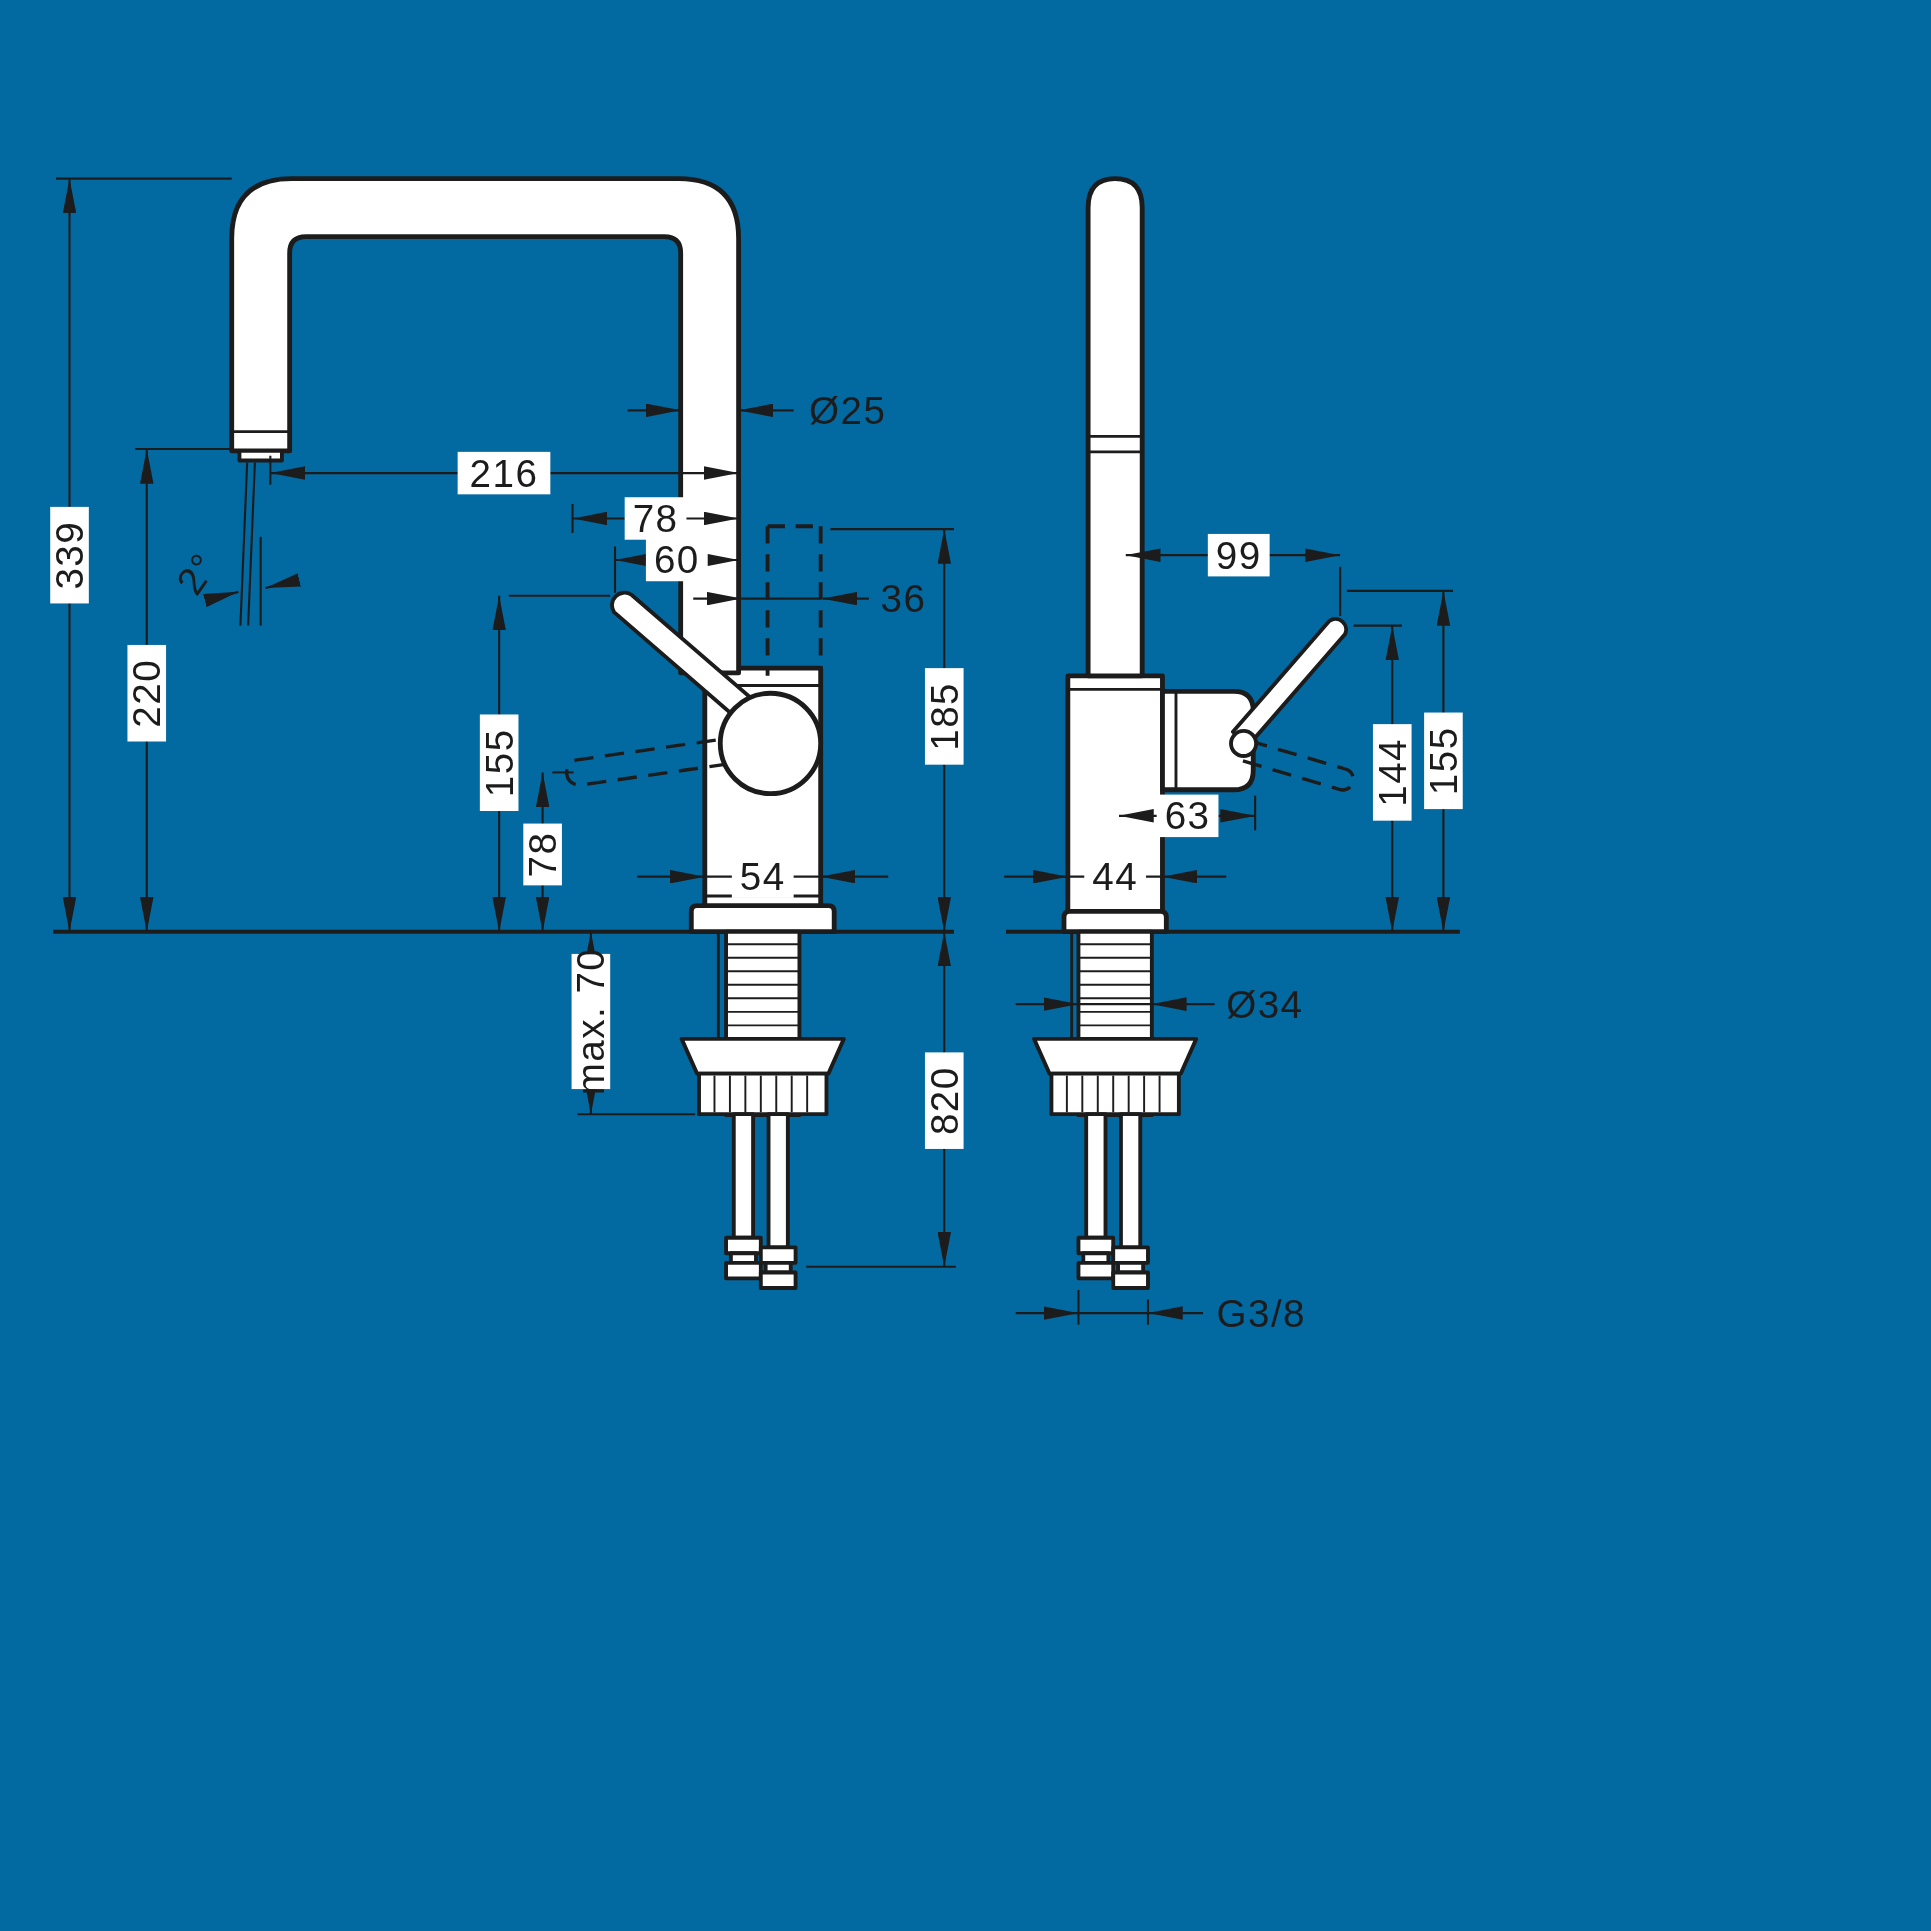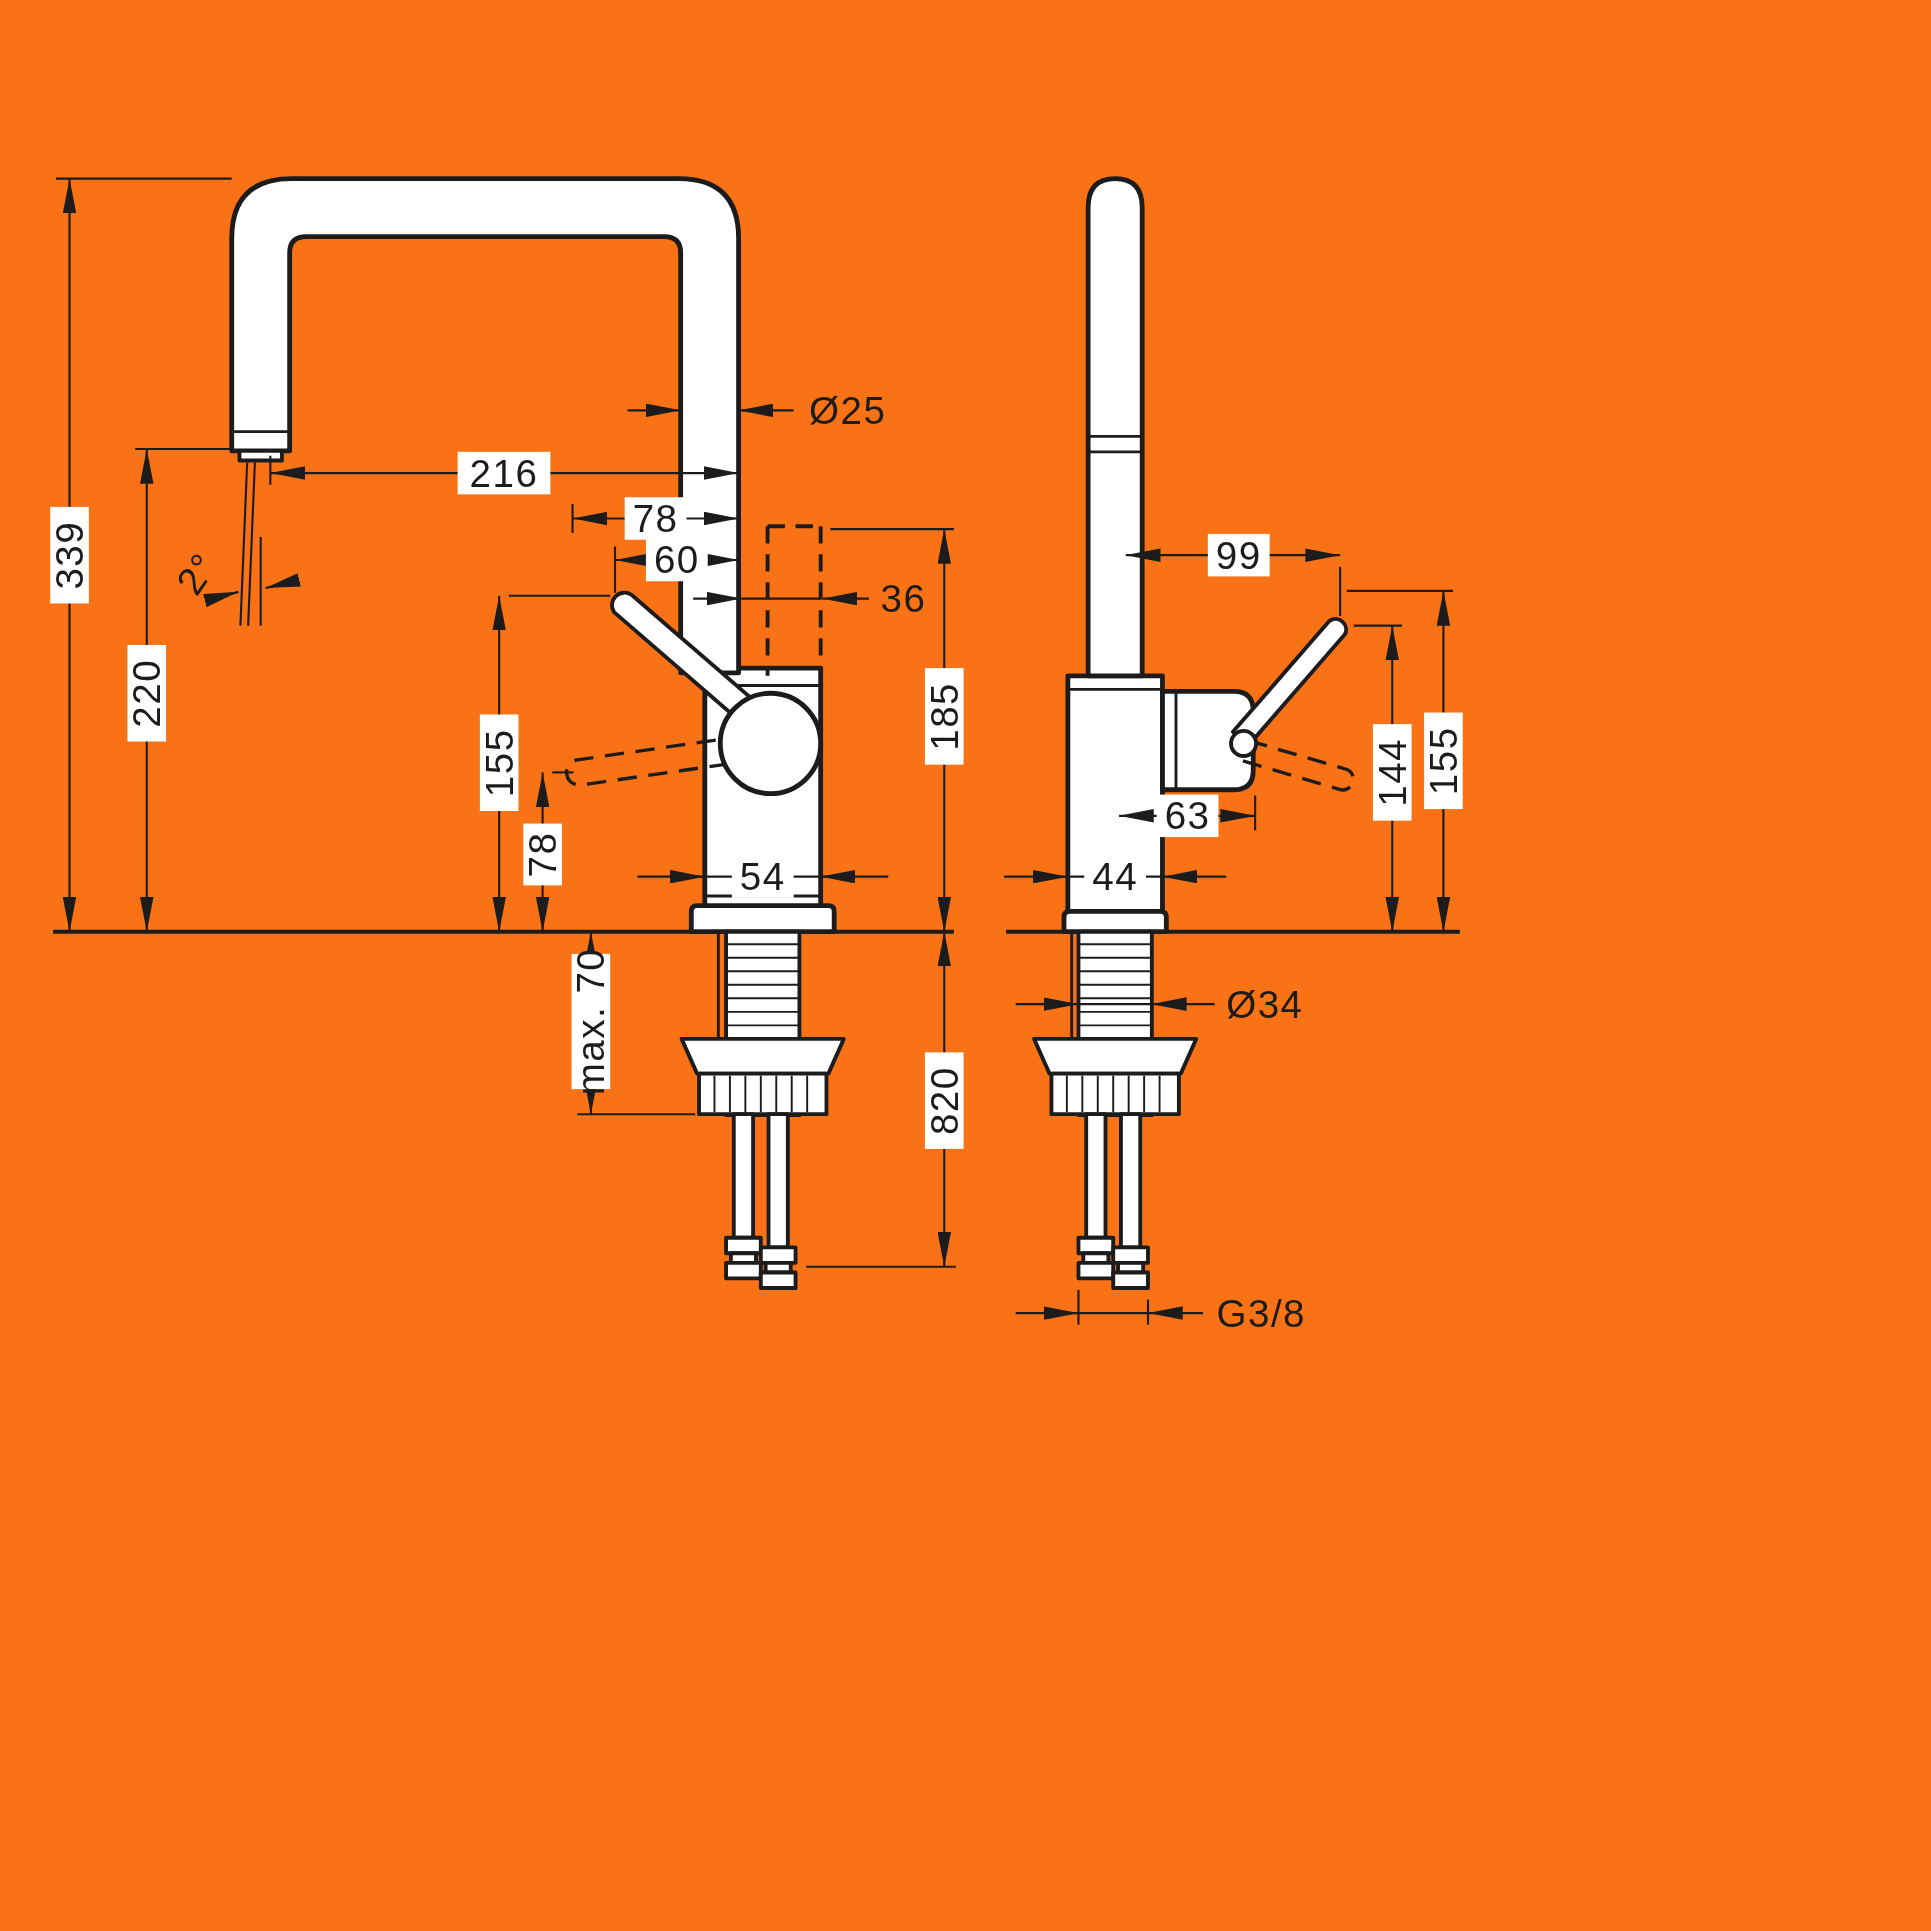--- a/index.html
+++ b/index.html
@@ -1,16 +1,16 @@
 <!DOCTYPE html>
 <html><head>
 <meta charset="utf-8">
 <style>
   html,body { margin:0; padding:0; background:#ffffff; }
-  .stage { width:1931px; height:1931px; position:relative; background:#f97316; }
+  .stage { width:1931px; height:1931px; position:relative; background:#0369a1; }
   svg text { font-family:"Liberation Sans","DejaVu Sans",sans-serif; font-size:40px; fill:#1c1c1c; letter-spacing:1.5px; }
   .ol  { fill:#ffffff; stroke:#1c1c1c; stroke-width:5; stroke-linejoin:round; }
   .wf  { fill:#ffffff; stroke:#1c1c1c; stroke-width:4; stroke-linejoin:round; }
   .ln3 { fill:none; stroke:#1c1c1c; stroke-width:3; }
   .ln2 { fill:none; stroke:#1c1c1c; stroke-width:2.2; }
   .dsh { fill:none; stroke:#1c1c1c; stroke-width:3.5; stroke-dasharray:20 12; stroke-linejoin:round; }
   .dshl{ fill:none; stroke:#1c1c1c; stroke-width:4;  stroke-dasharray:18 11; stroke-linejoin:round; }
   .dim { fill:none; stroke:#1c1c1c; stroke-width:2.2; }
   .bg  { fill:#ffffff; stroke:none; }
   .hat { stroke:#1c1c1c; stroke-width:2; }

